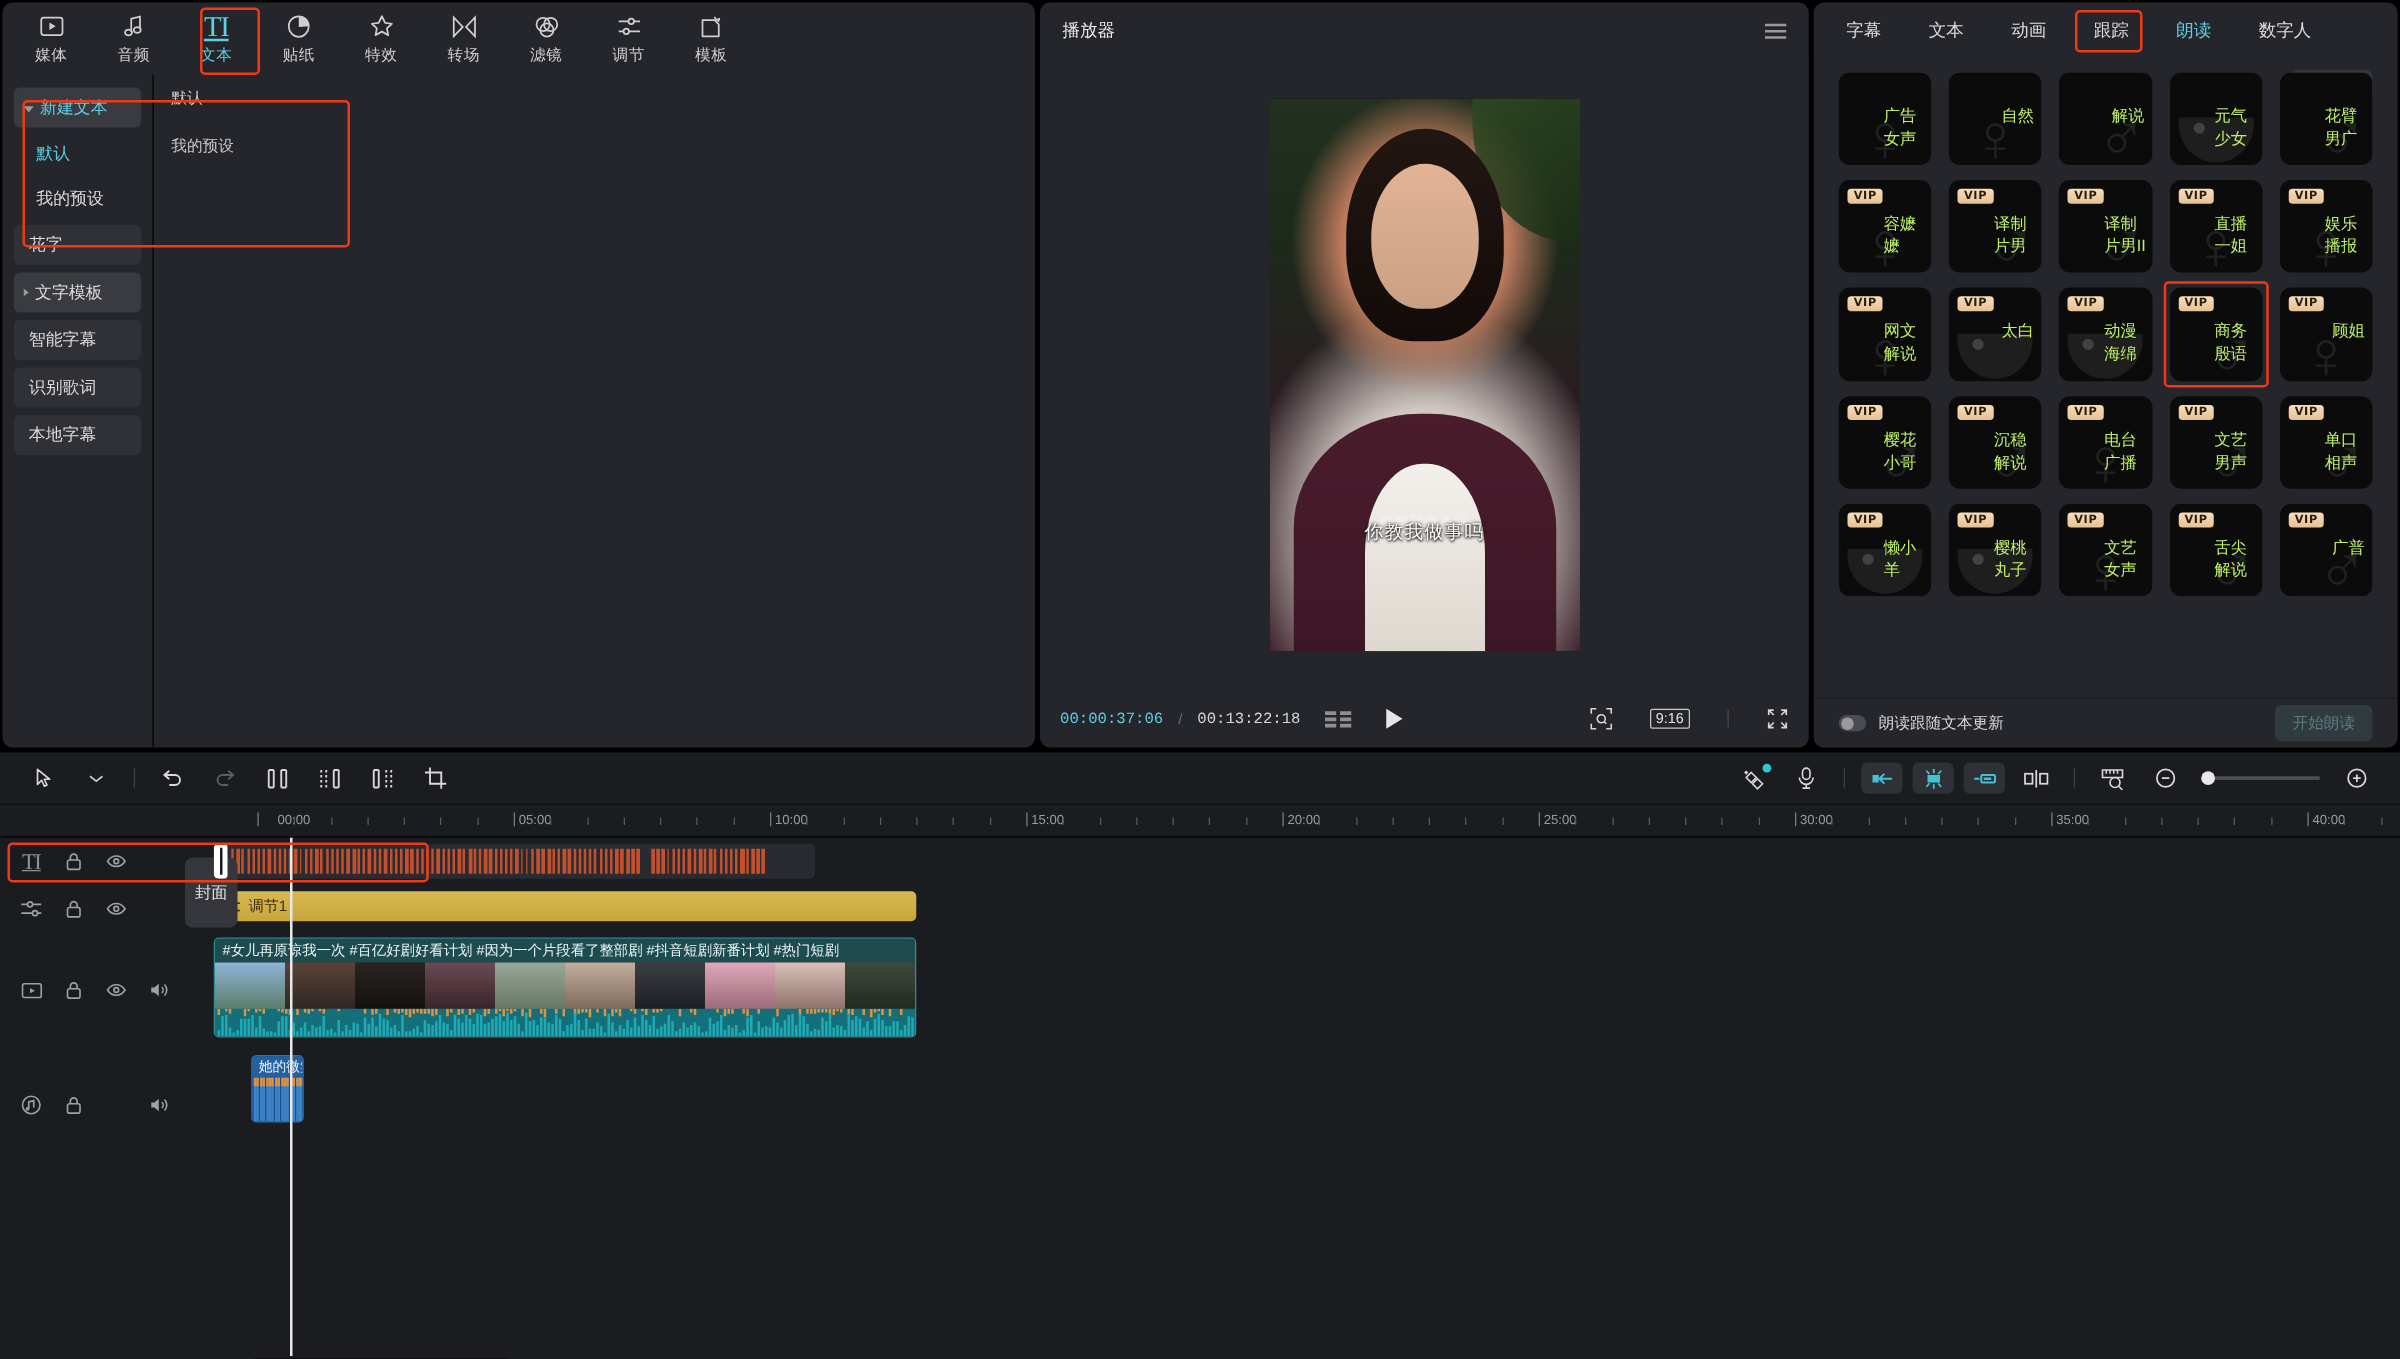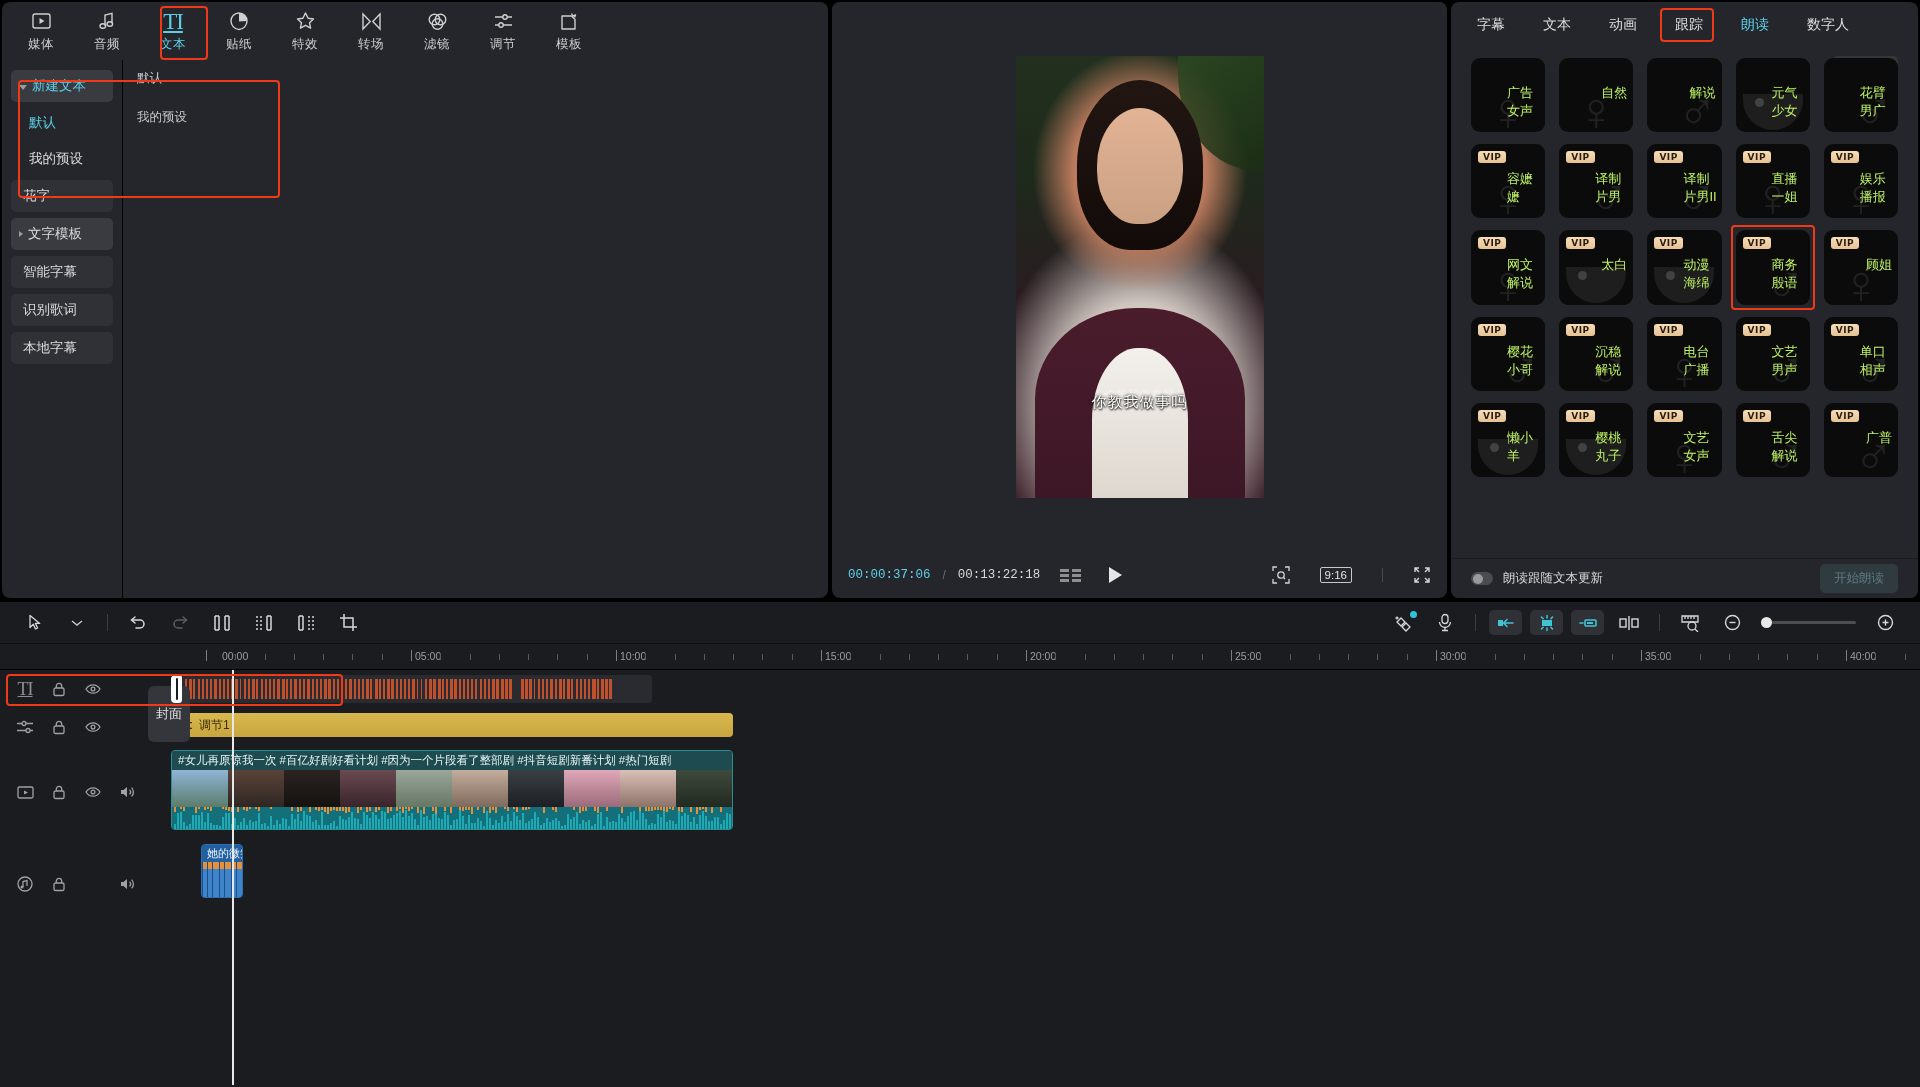--- a/index.html
+++ b/index.html
@@ -279,20 +279,28 @@
           <div class="sec-title">默认</div>
           <div class="sec-title2">我的预设</div>
         </div>
       </div>
 
       <div class="redbox" style="left:158px;top:4px;width:48px;height:54px;"></div>
       <div class="redbox" style="left:16px;top:78px;width:262px;height:118px;"></div>
     </div>
 
     <div class="panel-mid">
+      <div class="mid-head">
+        <div class="ttl">播放器</div>
+        <div class="hamburger">
+            <i></i>
+            <i></i>
+            <i></i>
+          </div>
+      </div>
 
       <div class="stage">
         <div class="video-frame">
           <div class="vid-bg"></div>
           <div class="vid-leaf"></div>
           <div class="vid-body"></div>
           <div class="vid-collar"></div>
           <div class="vid-hair"></div>
           <div class="vid-face"></div>
           <div class="vid-sub-ghost">你想我做事吗</div>

